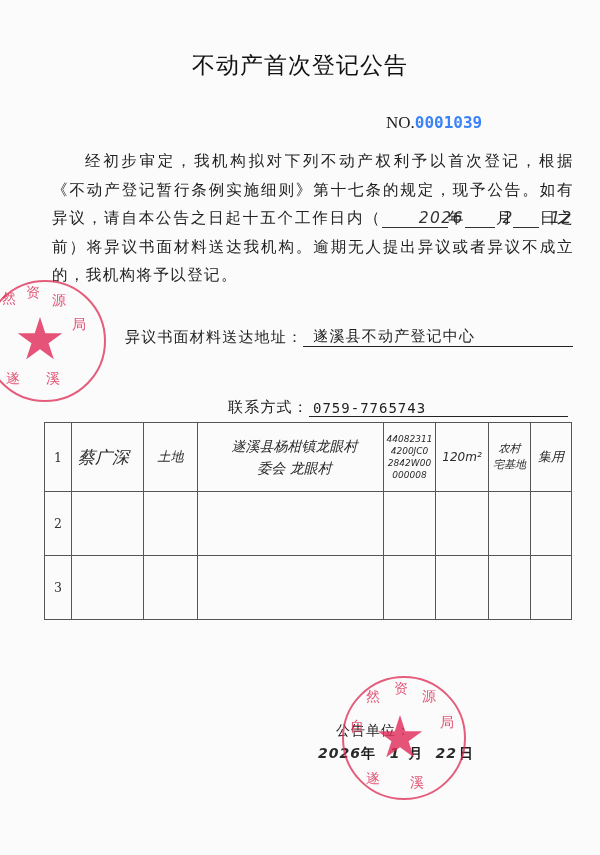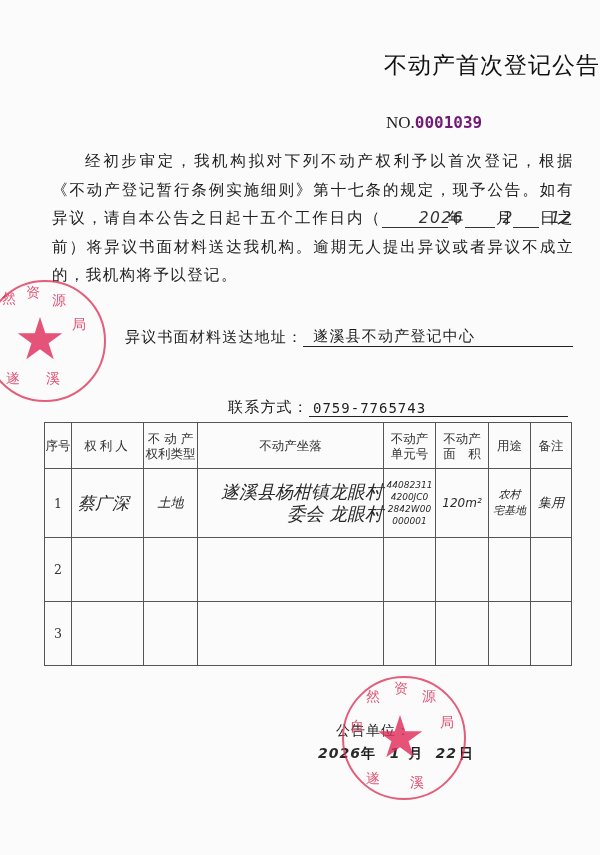--- a/index.html
+++ b/index.html
@@ -4,25 +4,25 @@
 <style>
   html, body { margin:0; padding:0; }
   body {
     width:600px; height:855px; position:relative; overflow:hidden;
     background:#fbfbfc;
     font-family:"DejaVu Serif", serif;
     color:#1d1d1d;
   }
   .abs { position:absolute; }
   .title {
-    left:0; width:600px; top:50px; text-align:right;
+    left:0; width:600px; top:50px; text-align:center;
     font-family:"DejaVu Sans", sans-serif; font-size:23px; letter-spacing:1px; color:#111;
   }
   .serial { left:386px; top:113px; font-size:17px; font-family:"Liberation Serif", serif; color:#222; }
-  .serial .num { color:#701a75; font-family:"DejaVu Sans Mono", monospace; font-weight:bold; letter-spacing:0px; font-size:16px; }
+  .serial .num { color:#3b82f6; font-family:"DejaVu Sans Mono", monospace; font-weight:bold; letter-spacing:0px; font-size:16px; }
   .para {
     left:52px; width:522px; top:147px;
     font-size:15.5px; line-height:28.5px; letter-spacing:1.4px; color:#222;
     text-indent:33px; text-align:justify;
   }
   .hw { font-family:"DejaVu Sans", sans-serif; font-style:italic; color:#333; border-bottom:1px solid #333; padding:0 4px; display:inline-block; line-height:18px; }
   .addr-row { left:125px; top:327px; font-size:15px; letter-spacing:1.2px; }
   .contact-row { left:228px; top:368px; font-size:15px; letter-spacing:1.2px; }
   .fill-line { display:inline-block; border-bottom:1px solid #222; vertical-align:bottom; padding-left:10px; }
   .mono { font-family:"DejaVu Sans Mono", monospace; letter-spacing:1px; font-size:14px;margin-top:32px; }
@@ -67,52 +67,33 @@
     <col style="width:27px">
       <col style="width:72px">
       <col style="width:54px">
       <col style="width:186px">
     <col style="width:52px">
       <col style="width:53px">
       <col style="width:42px">
       <col style="width:41px">
   </colgroup>
   <tbody>
-      <tr>
-    <th>序号</th>
-    <th><span style="letter-spacing:3px;">权利人</span></th>
-    <th>
-          <div>不 动 产</div>
-          <div>权利类型</div>
-        </th>
-    <th>不动产坐落</th>
-    <th>
-          <div>不动产</div>
-          <div>单元号</div>
-        </th>
-    <th>
-          <div>不动产</div>
-          <div>面　积</div>
-        </th>
-    <th>用途</th>
-    <th>备注</th>
-  </tr>
   <tr style="height:69px">
     <td>1</td>
     <td class="script" style="font-size:17px;text-align:left;padding-left:6px;">蔡广深</td>
     <td class="script" style="font-size:13px;">土地</td>
-    <td class="script" style="text-align:right;padding-left:8px;font-size:18px;line-height:22px;">
+    <td class="script" style="text-align:center;padding-left:8px;font-size:14px;line-height:22px;">
       <div>遂溪县杨柑镇龙眼村</div>
       <div>委会 龙眼村</div>
     </td>
     <td class="script" style="font-size:9px;line-height:12px;">
       <div>44082311</div>
       <div>4200JC0</div>
       <div>2842W00</div>
-      <div>000001</div>
+      <div>000008</div>
     </td>
     <td class="script" style="font-size:12px;margin-top:35px;">120m²</td>
     <td class="script" style="font-size:11px;line-height:16px;">
       <div>农村</div>
       <div>宅基地</div>
     </td>
     <td class="script" style="font-size:13px;margin-left:48px;">集用</td>
   </tr>
   <tr style="height:64px">
     <td>2</td>

